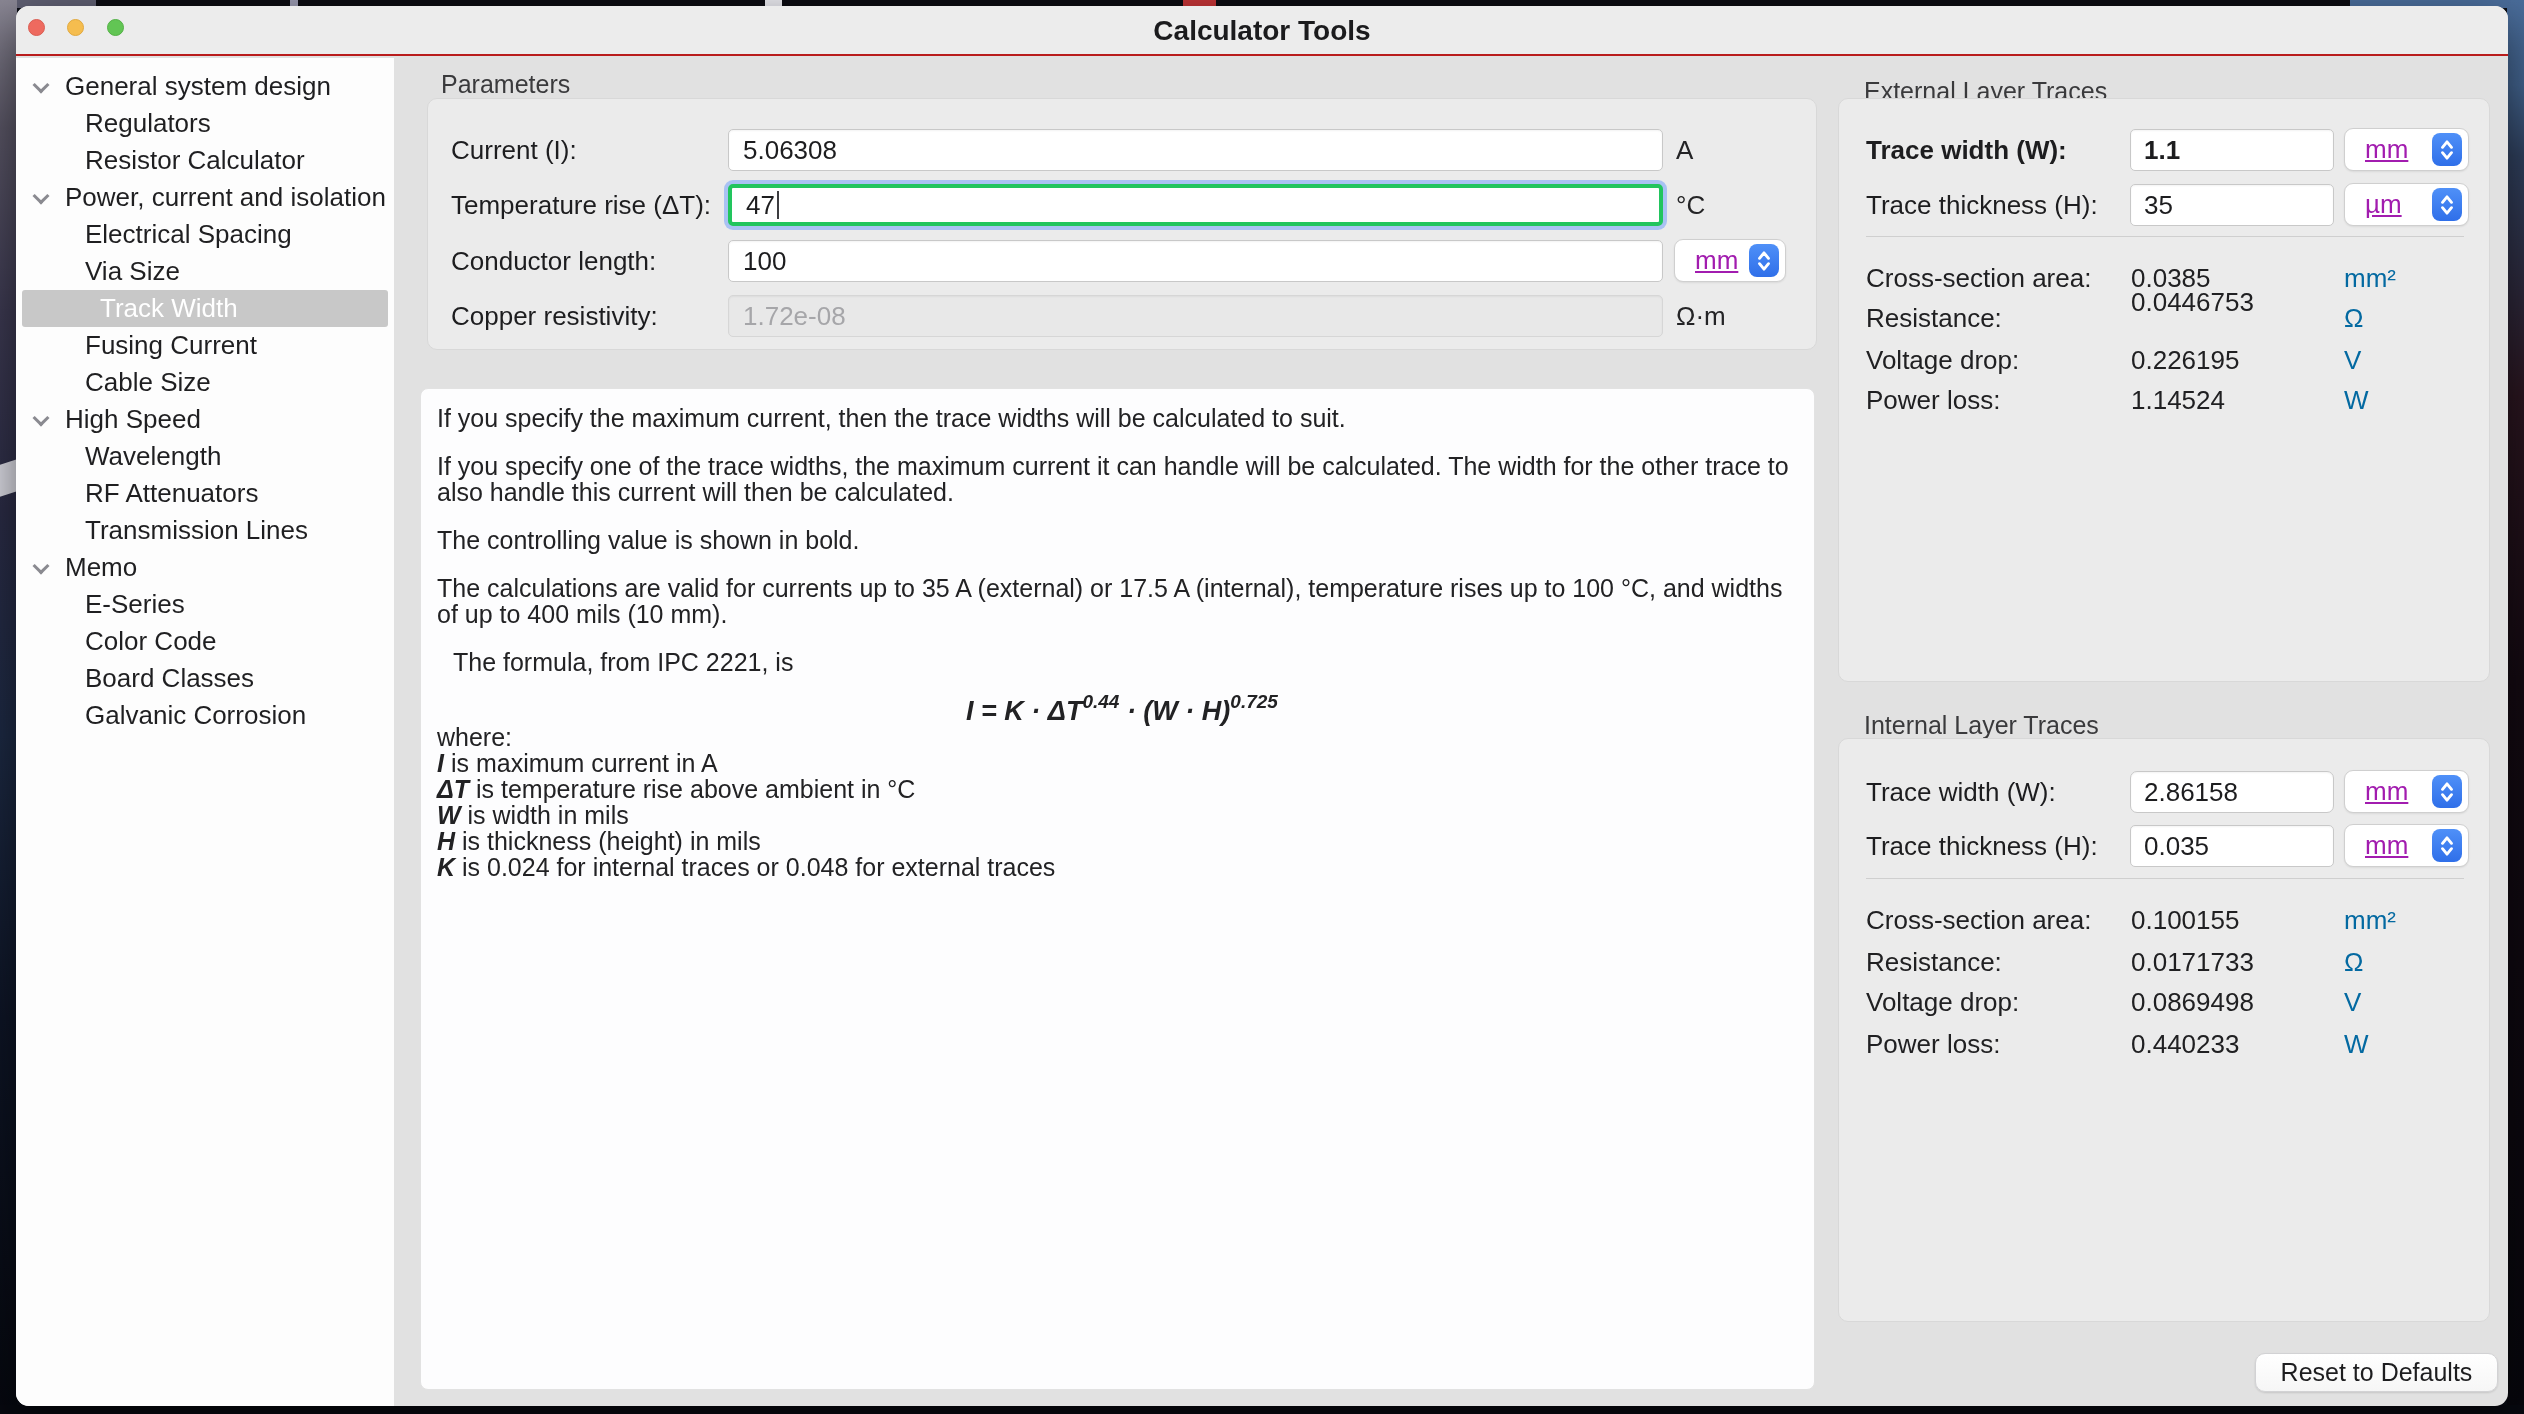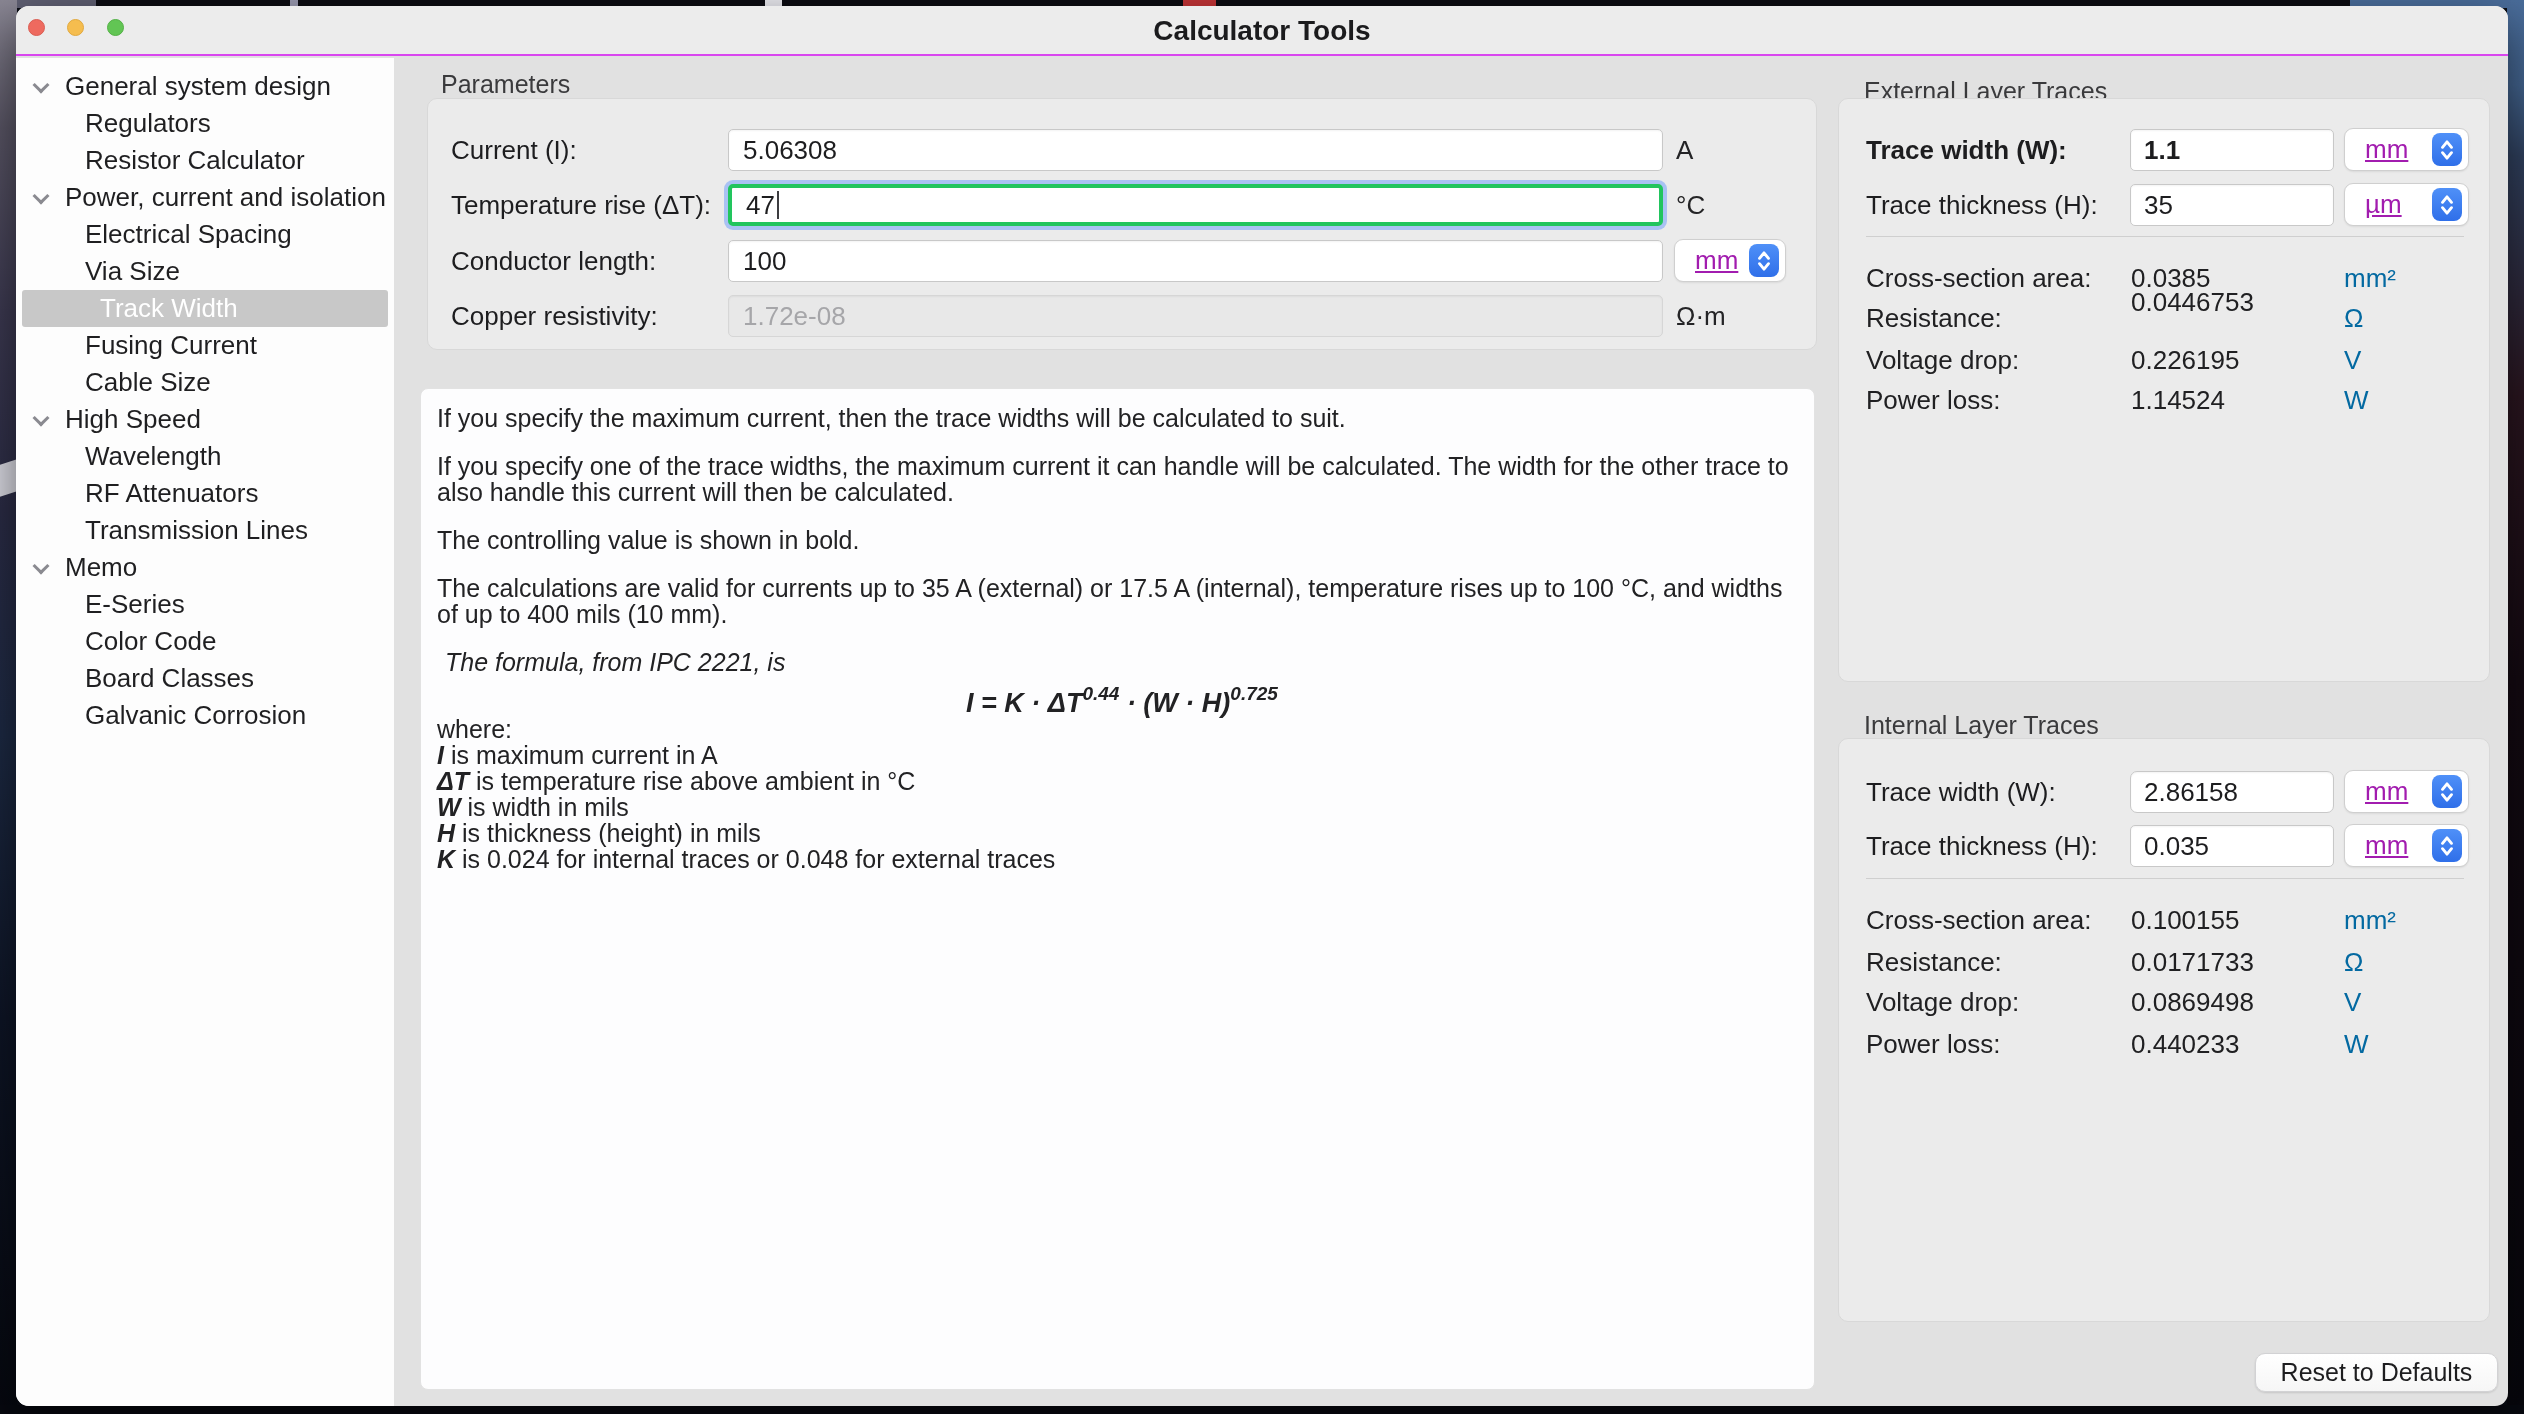--- a/index.html
+++ b/index.html
@@ -20,21 +20,21 @@
   .wall-right { position:absolute; right:0; top:0; width:17px; height:1414px;
     background:linear-gradient(#4a6d9b 0%,#43648f 6%,#30415f 11%,#2b1620 28%,#140a12 48%,#07070d 100%); }
   .wall-bottom { position:absolute; left:0; bottom:0; width:2524px; height:9px; background:#070910; }
 
   
   .window { position:absolute; left:16px; top:6px; width:2492px; height:1400px;
     background:#e1e1e1; border-radius:13px; overflow:hidden;
     box-shadow:0 18px 50px rgba(0,0,0,.55); }
 
   .titlebar { position:absolute; left:0; top:0; width:100%; height:50px;
-    background:#ececec; border-bottom:2px solid #d946ef; }
+    background:#ececec; border-bottom:2px solid #b91c1c; }
   .titlebar .title { position:absolute; left:0; right:0; top:0; height:50px; line-height:50px;
     text-align:center; font-size:28px; font-weight:700; color:#1b1b1d; }
   .tlight { position:absolute; top:13px; width:17px; height:17px; border-radius:50%; }
   .tlight.red    { left:12px; background:#ee6a5f; border:1px solid #d95d52; }
   .tlight.yellow { left:51px; background:#f5bd4f; border:1px solid #e0a83e; }
   .tlight.green  { left:91px; background:#62c554; border:1px solid #53b045; }
 
   
   .sidebar { position:absolute; left:0; top:52px; width:378px; bottom:0; background:#fdfdfd; }
   .tree-row { position:absolute; left:0; width:378px; height:37px; display:flex; align-items:center;
@@ -70,21 +70,21 @@
   .unit-dd .dd-label { font-size:26px; color:#a21caf;text-decoration:underline; }
   .stepper { width:30px; height:33px; border-radius:8px;
     background:linear-gradient(#4f90f8,#2f6fe9); display:flex; align-items:center; justify-content:center; }
   .stepper svg { width:18px; height:26px; }
 
   
   .info-box { position:absolute; left:404px; top:382px; width:1395px; height:1002px;
     background:#fdfdfe; border:1px solid #e2e2e2; border-radius:8px; padding:16px 16px 0 16px;
     font-size:25px; line-height:26px; color:#222224; }
   .info-box p { margin:0 0 22px 0; }
-  .info-box p.tight { margin:8px;font-style:italic; }
+  .info-box p.tight { margin:16px; }
   .formula-line { margin:0 0 0 529px; font-weight:700; font-style:italic; font-size:27px; white-space:nowrap; }
   .formula-line sup { font-size:19px; position:relative; top:-2px; }
   .where-line { line-height:26px; }
   .where-line .sym { font-weight:700; font-style:italic; }
 
   
   .rbox { left:1822px; width:652px; height:584px; }
   .r-label { position:absolute; left:27px; height:42px; line-height:42px; font-size:26px; }
   .r-label.bold { font-weight:700; }
   .r-input { position:absolute; left:291px; width:204px; height:42px;

